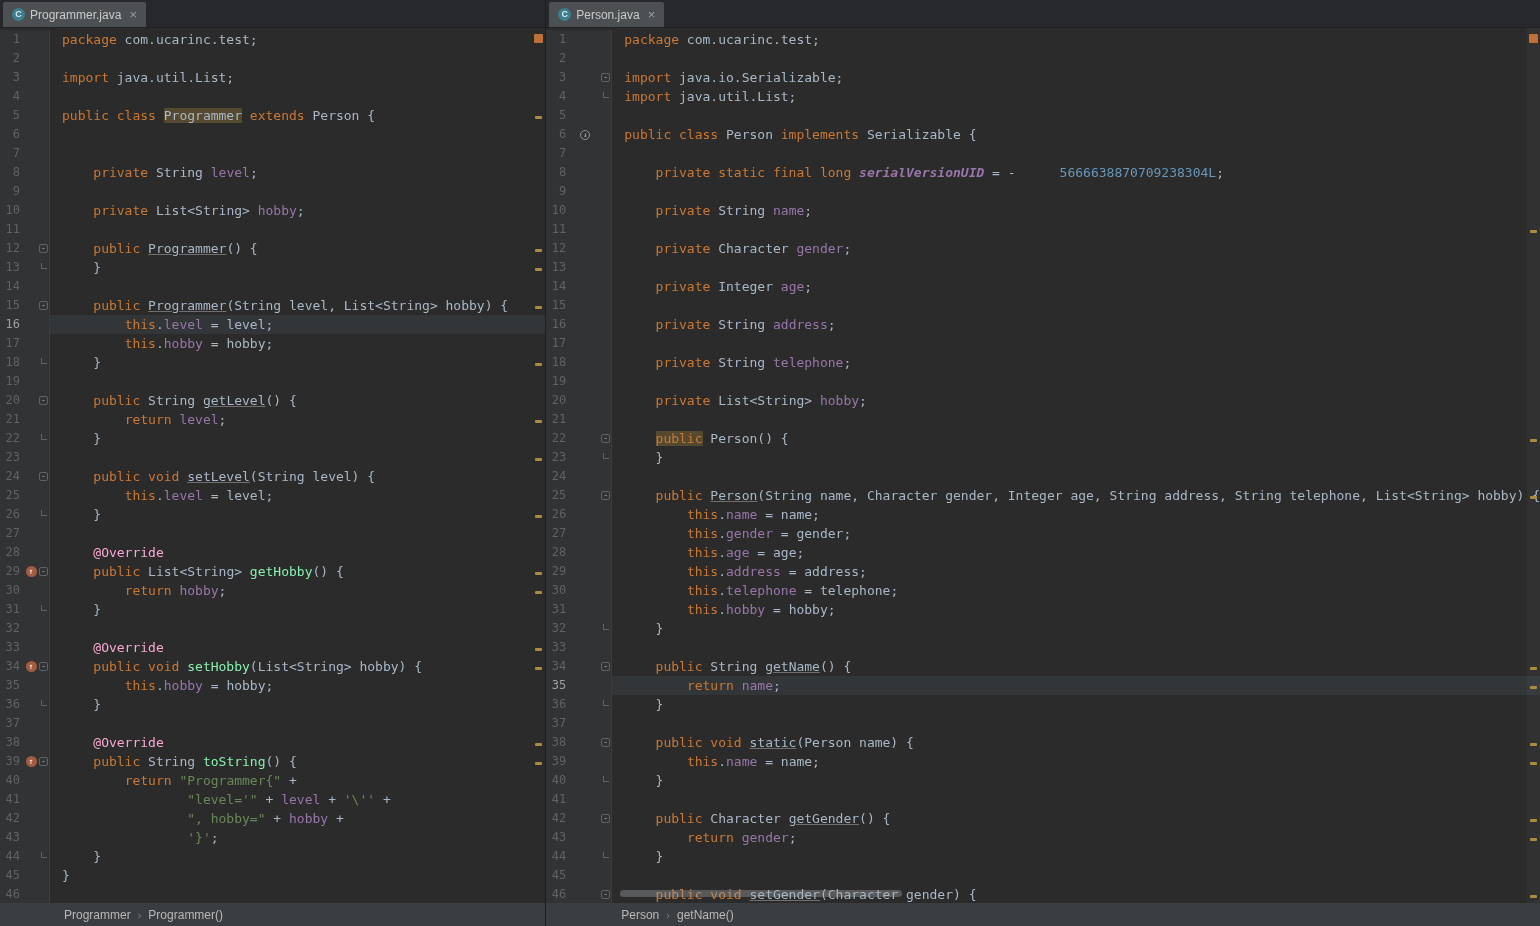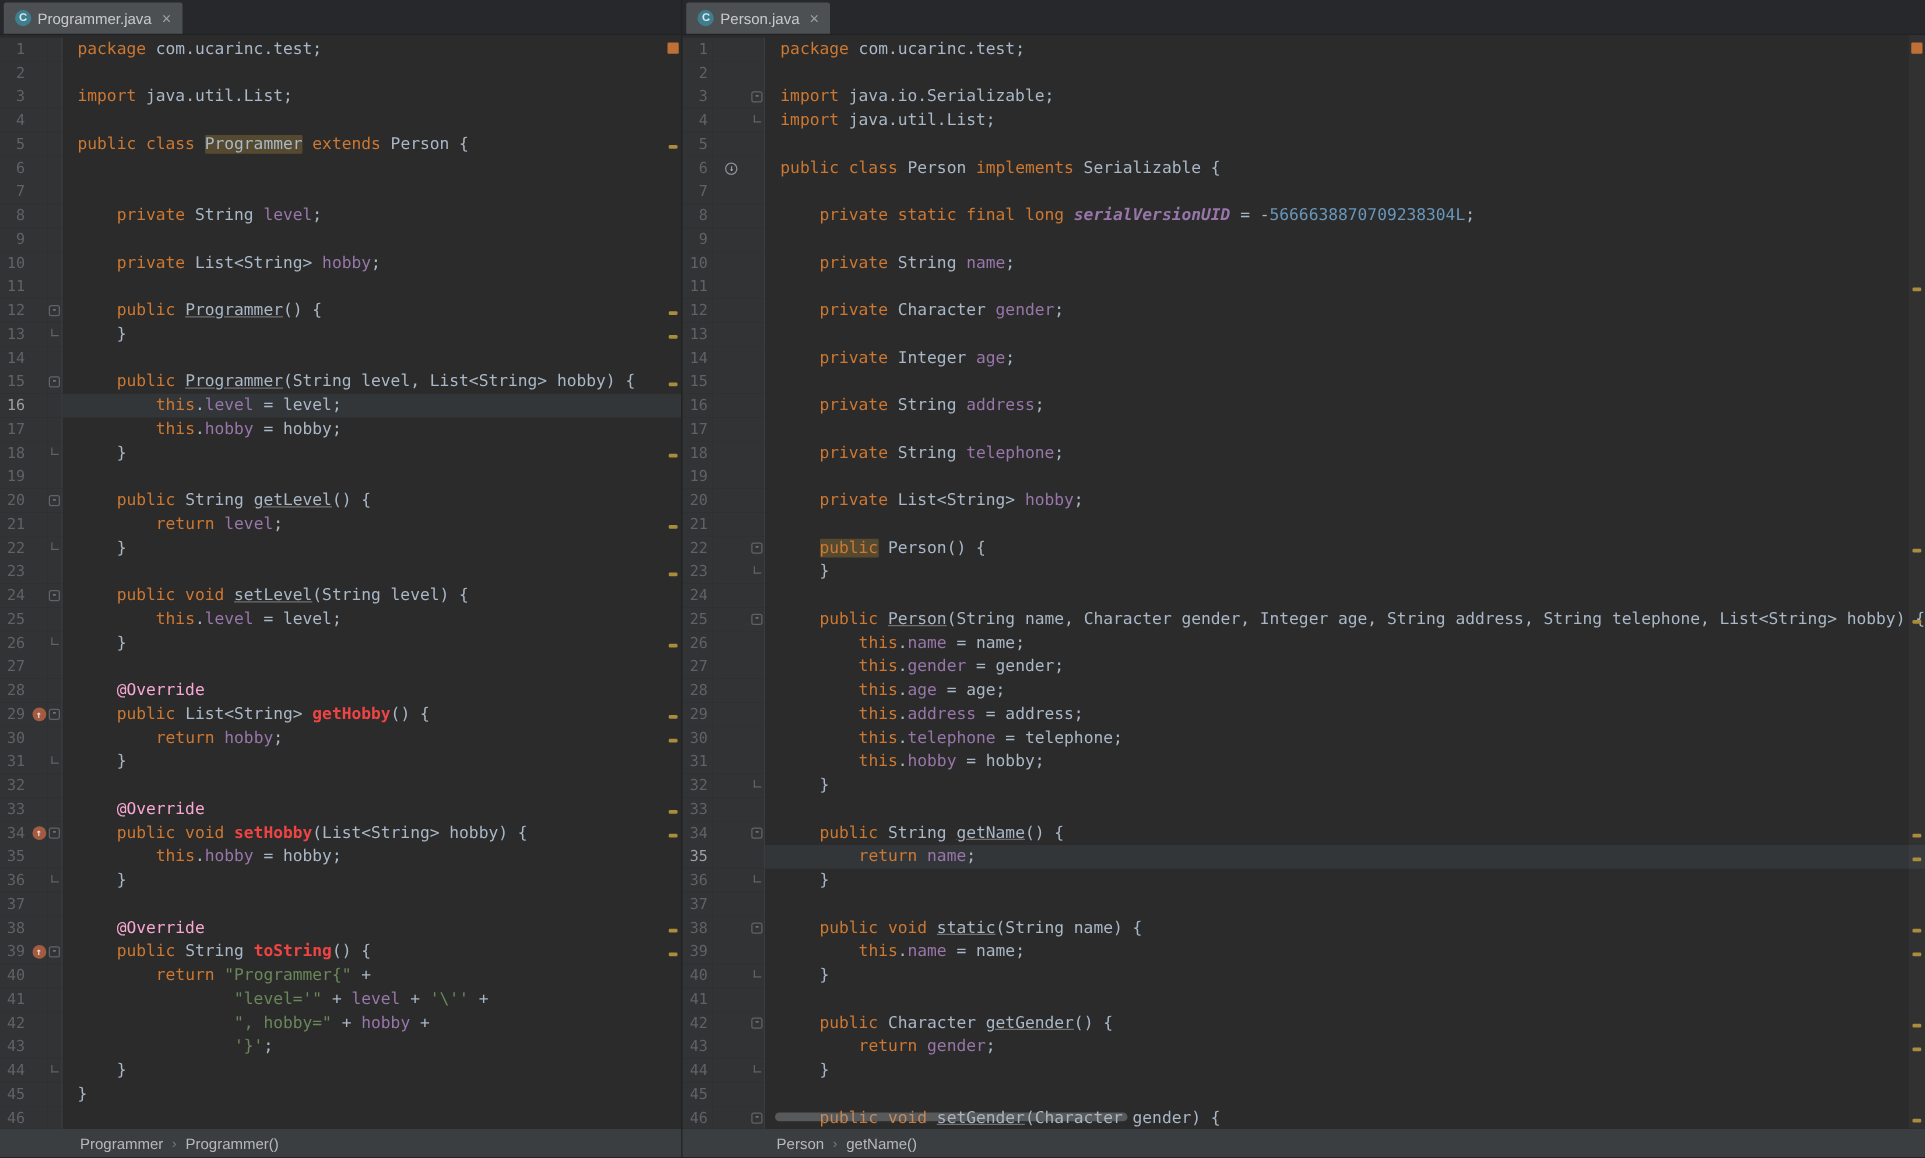--- a/index.html
+++ b/index.html
@@ -32,23 +32,23 @@
   
   .fs { width:9px; height:9px; border:1px solid #606366; border-radius:2px; background:#313335; color:#A0A2A4;
         font:9px/7px "DejaVu Sans Mono", monospace; text-align:center; }
   .fe { width:6px; height:6px; border-left:1px solid #606366; border-bottom:1px solid #606366; margin-top:-3px; }
   .gicon { display:inline-block; border-radius:50%; text-align:center; }
   .gicon.override { width:11px; height:11px; background:#A35B41; color:#EDE3DC; font:bold 8px/11px "DejaVu Sans Mono", monospace; }
   .gicon.subclassed { width:10px; height:10px; border:1px solid #8C9496; color:#A7ADAF; font:bold 7px/9px "DejaVu Sans Mono", monospace; }
 
   
   .k { color:#CC7832; } .d { color:#A9B7C6; } .f { color:#9876AA; }
-  .m { color:#ef4444; font-weight:bold; }
+  .m { color:#86efac; font-weight:normal; }
   .u { color:#A9B7C6; text-decoration:underline; text-decoration-color:#6F6F6F; }
-  .s { color:#6A8759; } .n { color:#6897BB; } .a { color:#f9a8d4; }
+  .s { color:#6A8759; } .n { color:#6897BB;margin-left:44px; } .a { color:#f9a8d4; }
   .i { color:#9876AA; font-style:italic;font-weight:bold; }
   .hl { background:#554A30; border-radius:1px; }
 
   
   .stripe { position:absolute; top:0; right:0; width:13px; height:100%; }
   .pane[data-pane="1"] .stripe { background:rgba(255,255,255,0.03); }
   .smark { position:absolute; right:3px; width:7px; height:3px; background:#A98C3C; border-radius:1px; }
   .topsq { position:absolute; top:6px; right:2px; width:9px; height:9px; background:#BE7136; border-radius:1px; }
   .hthumb { position:absolute; bottom:6px; left:74px; width:282px; height:7px; background:rgba(170,174,178,0.35); border-radius:4px; }
 
@@ -673,21 +673,21 @@
           <div class="icons"></div>
           <div class="fold"></div>
           <div class="code"></div>
         </div>
         <div class="row">
           <div class="ln">38</div>
           <div class="icons"></div>
           <div class="fold">
             <span class="fs">-</span>
           </div>
-          <div class="code"><span class="d">    </span><span class="k">public void </span><span class="u">static</span><span class="d">(String name) {</span></div>
+          <div class="code"><span class="d">    </span><span class="k">public void </span><span class="u">static</span><span class="d">(Person name) {</span></div>
         </div>
         <div class="row">
           <div class="ln">39</div>
           <div class="icons"></div>
           <div class="fold"></div>
           <div class="code"><span class="d">        </span><span class="k">this</span><span class="d">.</span><span class="f">name</span><span class="d"> = name;</span></div>
         </div>
         <div class="row">
           <div class="ln">40</div>
           <div class="icons"></div>

